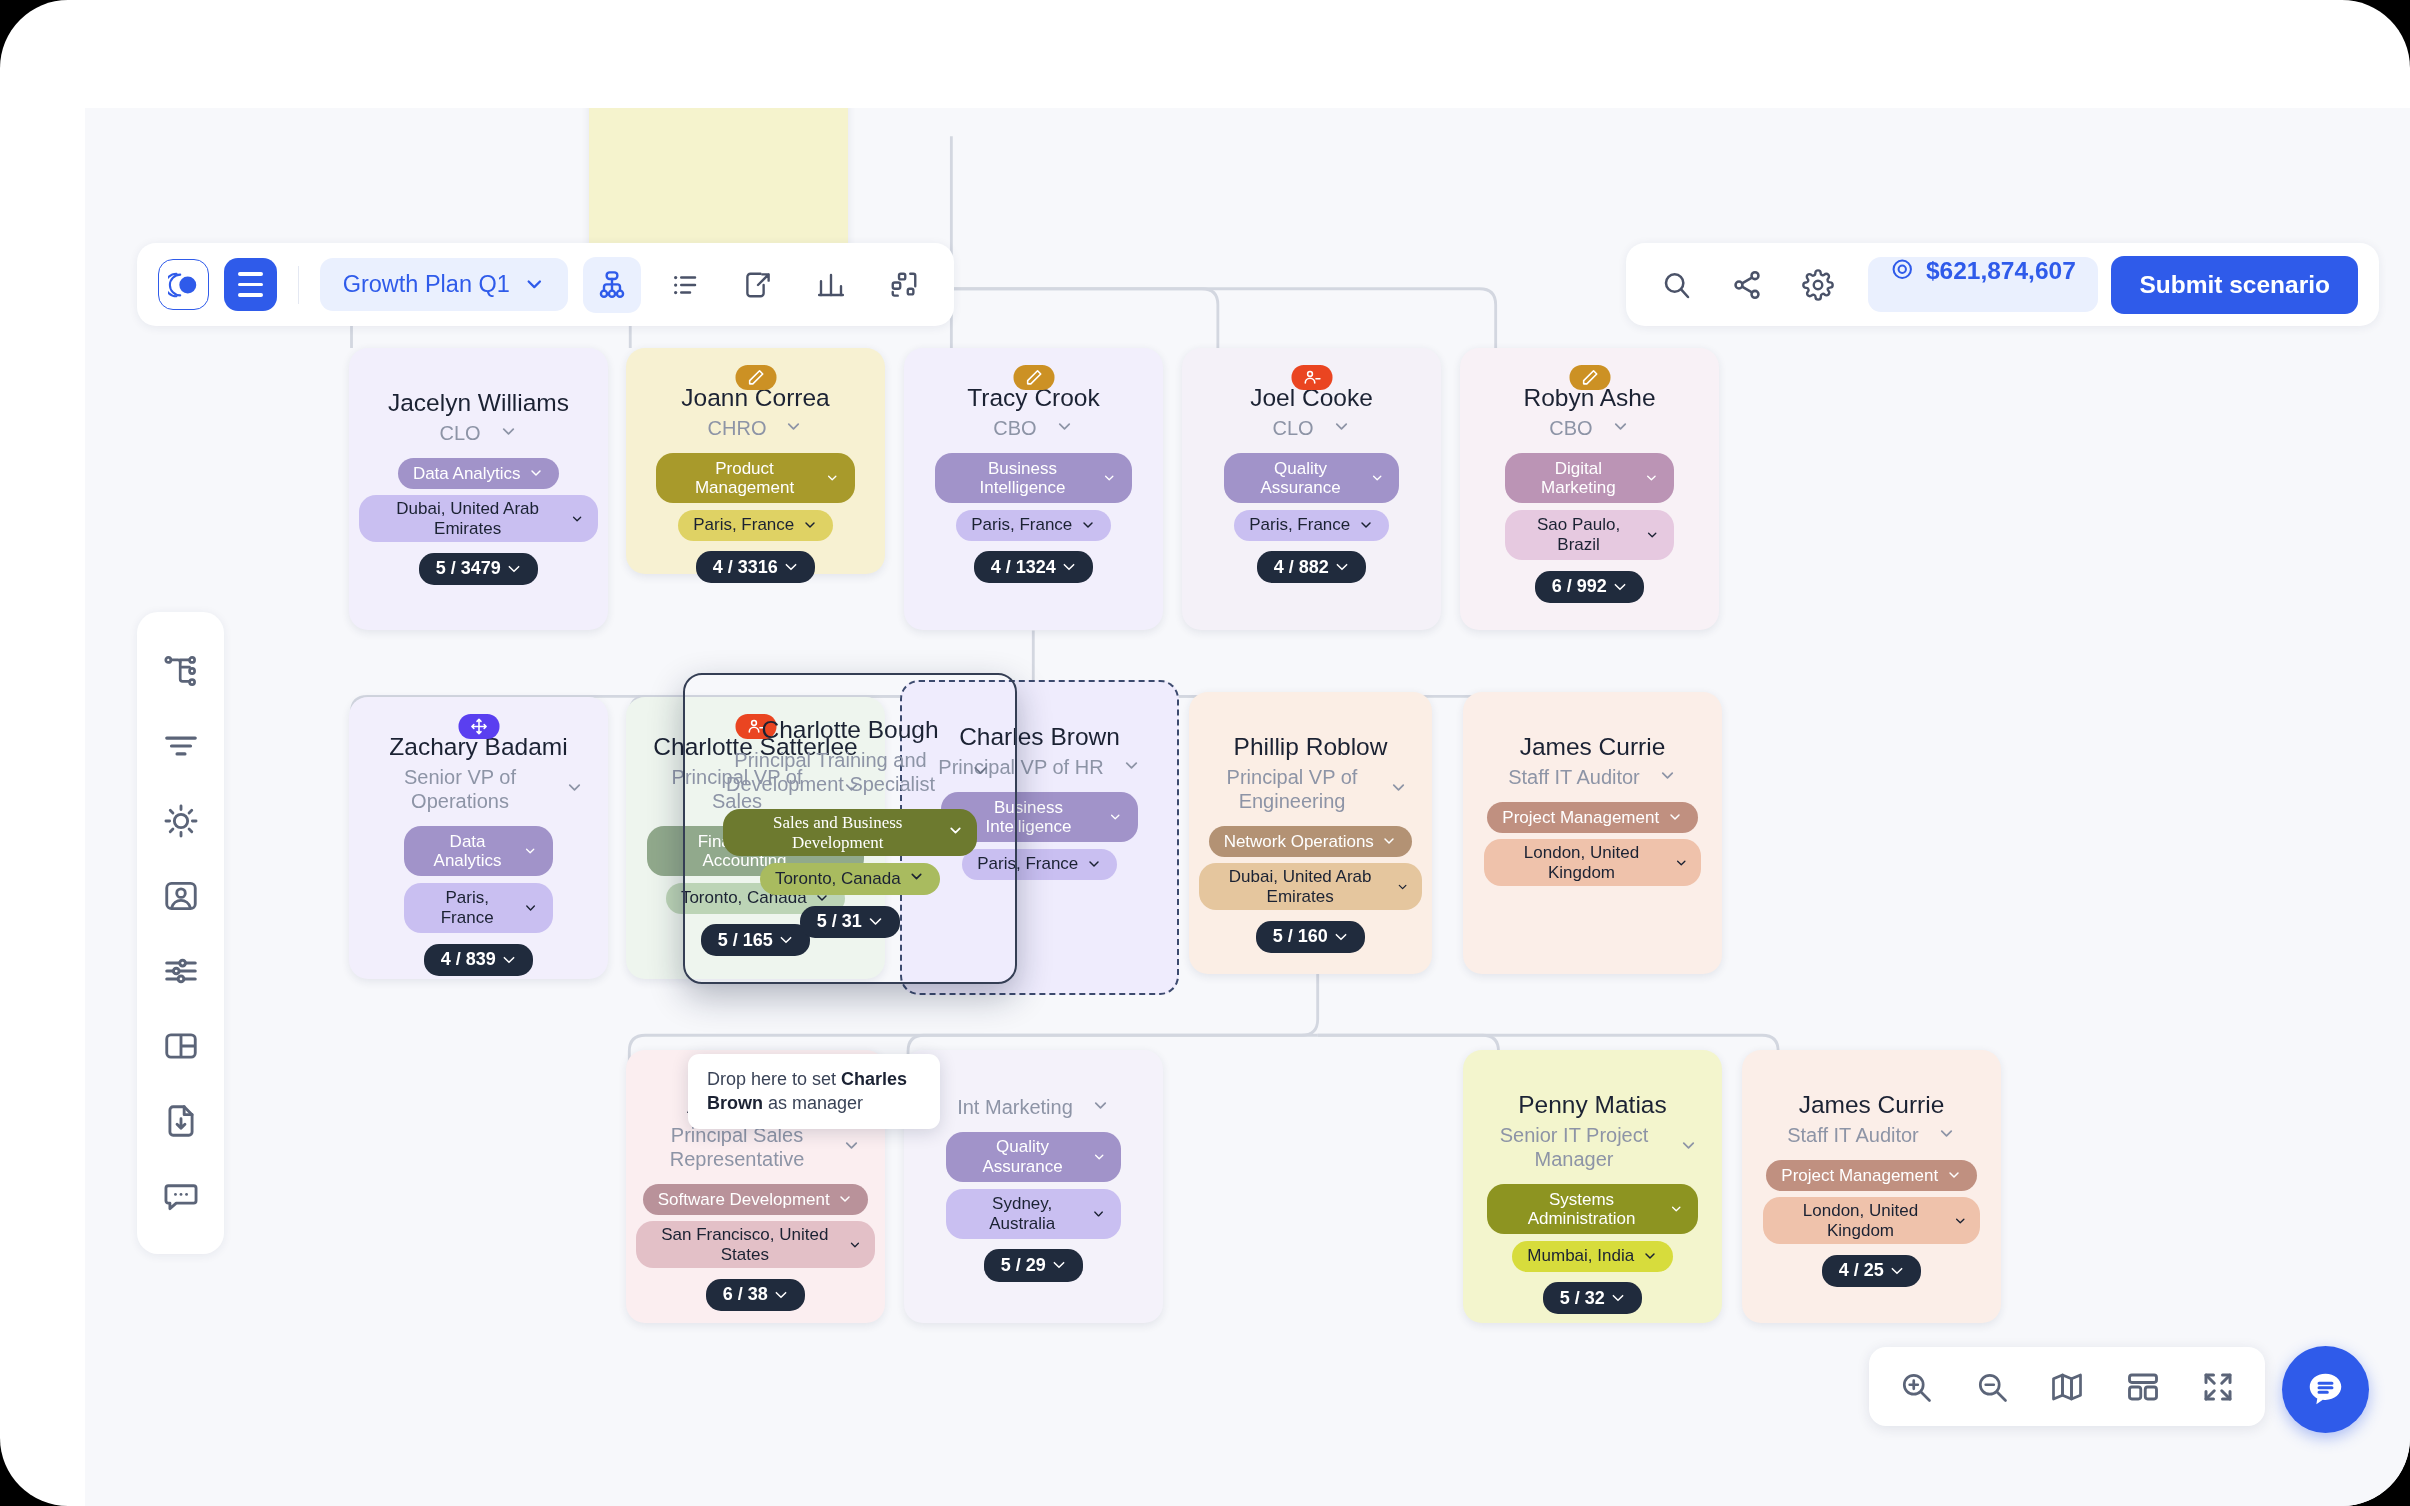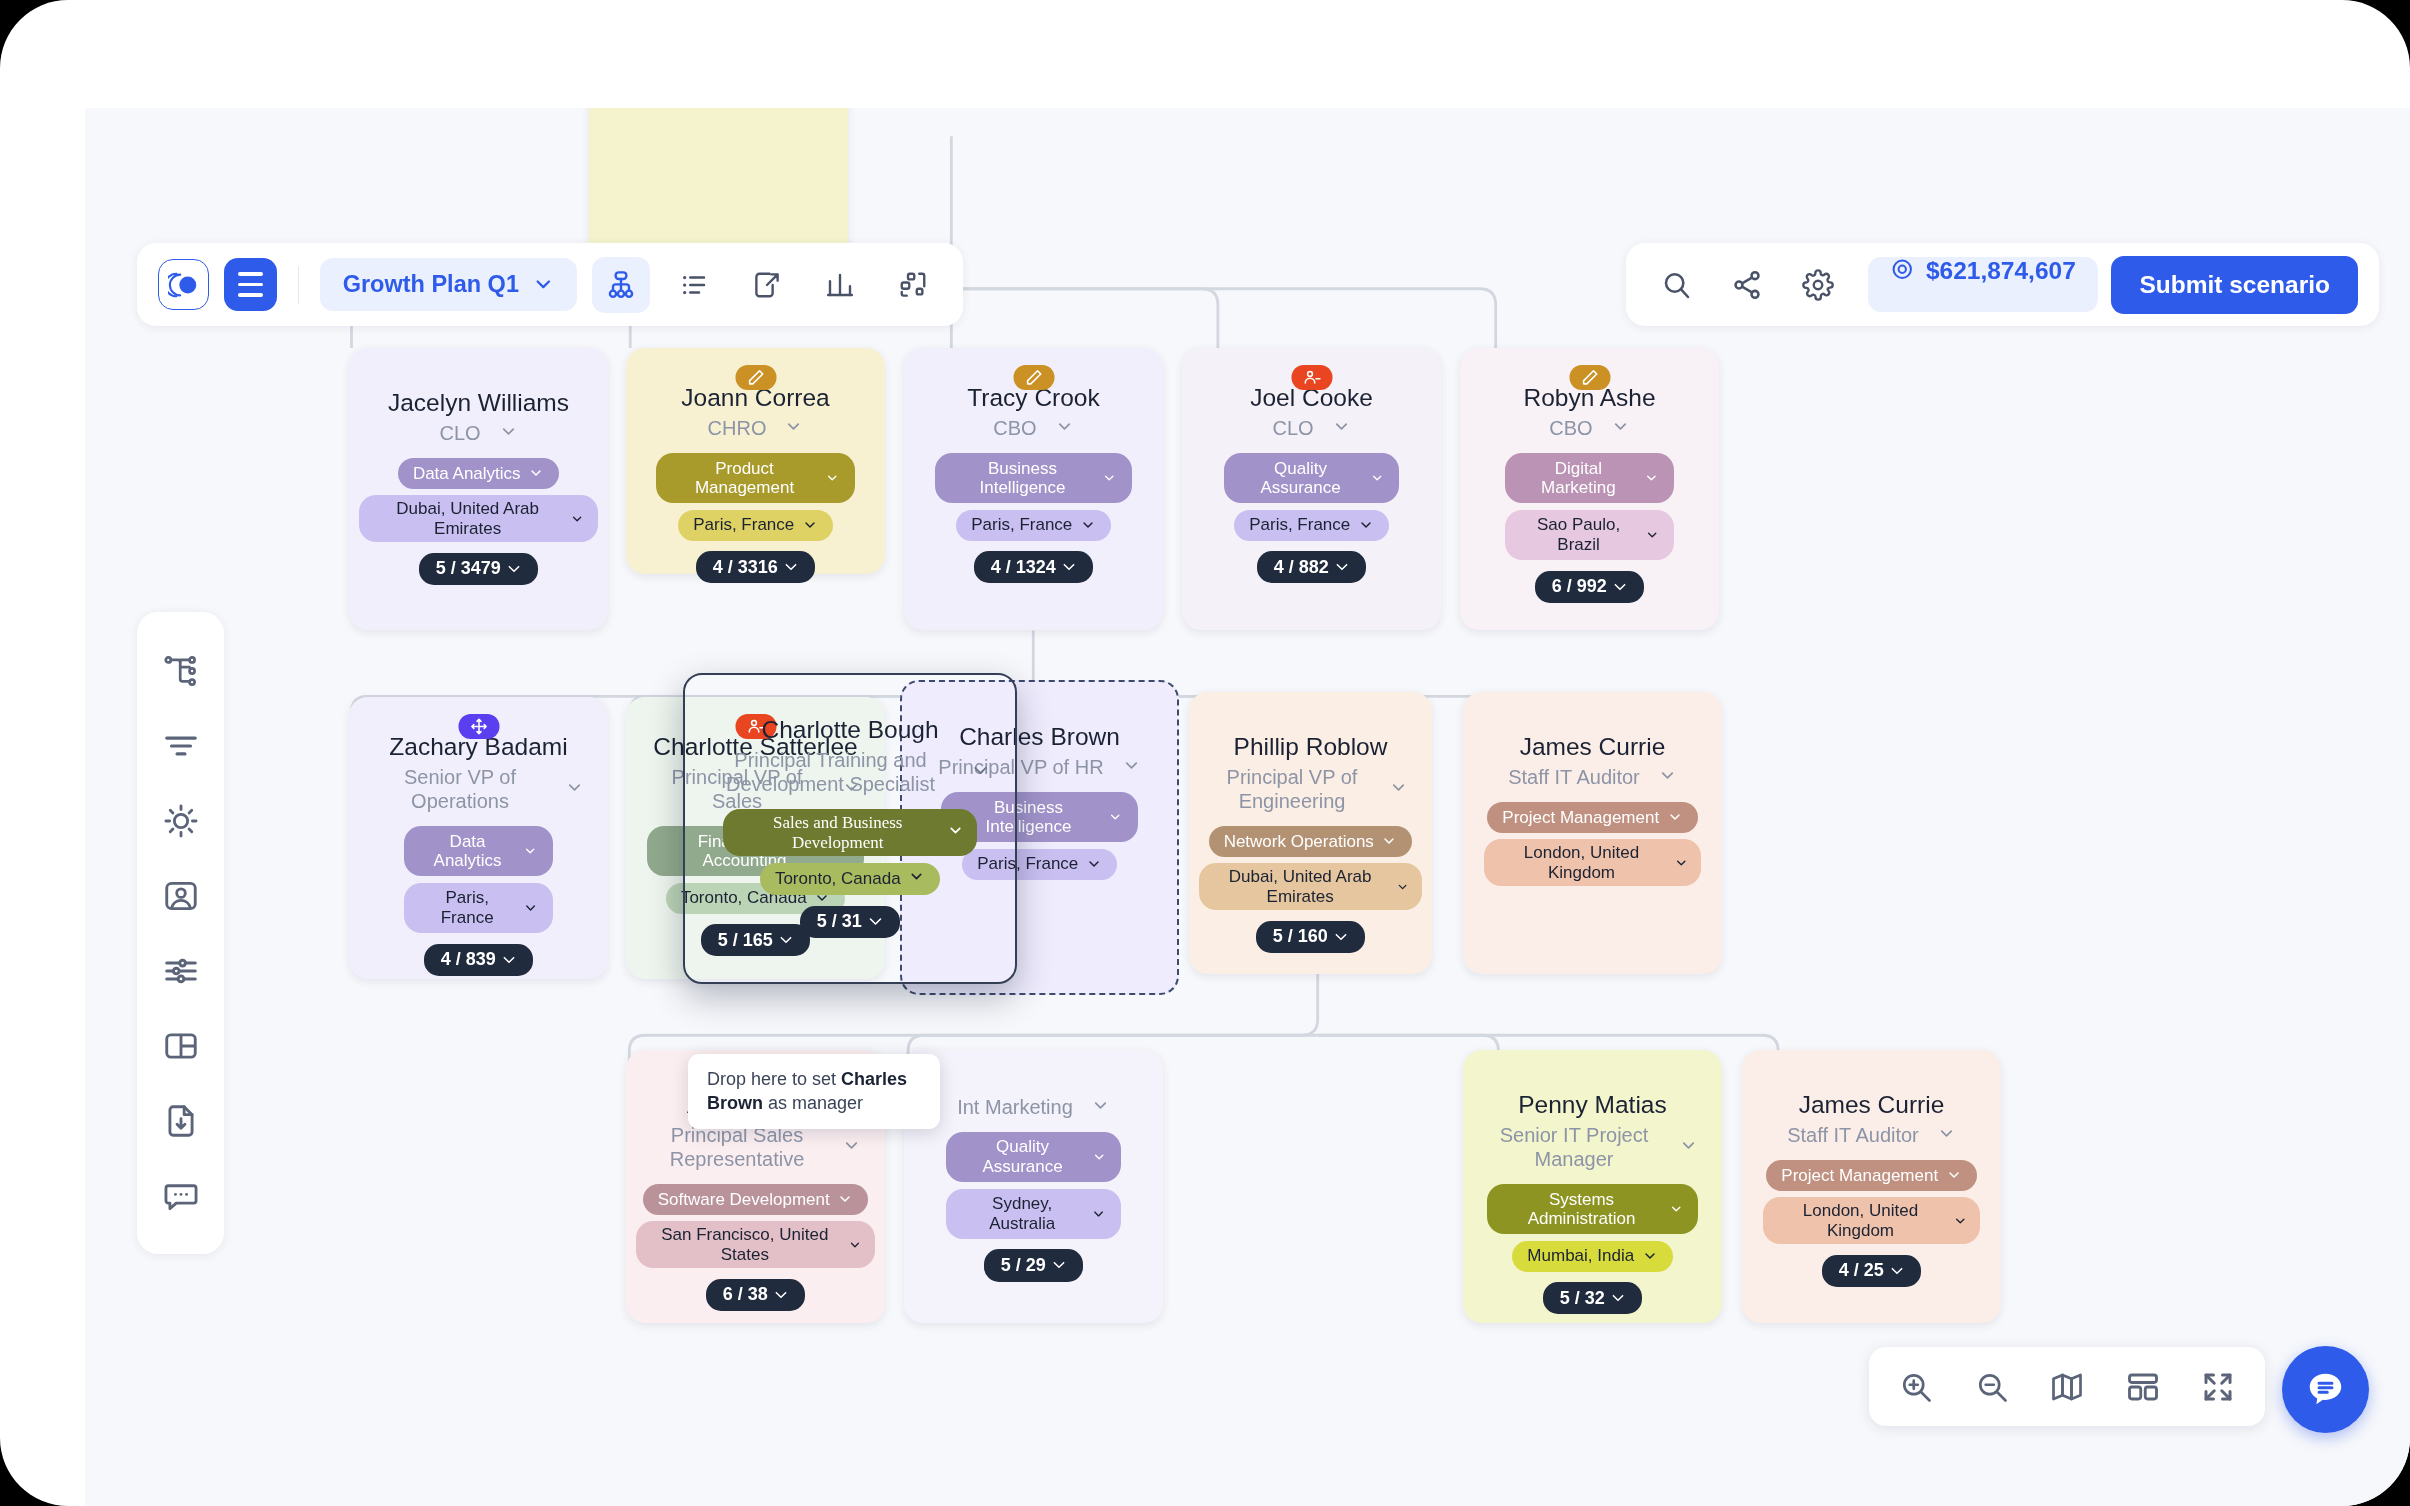--- a/index.html
+++ b/index.html
@@ -55,21 +55,21 @@
   }
   .tb-burger i { display:block; width: 24.5px; height: 3.8px; background:#fff; border-radius:1.9px; }
   .tb-sep { width: 1.9px; height: 38px; background: #e4e8f2; margin: 0 5.6px; }
 
   .scenario-pill {
     height: 53px;
     background: #eaf0fe;
     border-radius: 13px;
     display: flex; align-items: center; gap: 13px;
     padding: 0 22.6px;
-    color: #2f5bea; font-size: 23.5px; font-weight: 700;
+    color: #2f5bea; font-size: 23.5px; font-weight: 400;
     cursor: pointer;
   }
   .tb-btn {
     width: 58px; height: 56px;
     border-radius: 13px;
     display:flex;align-items:center;justify-content:center;
     cursor:pointer;
   }
   .tb-btn.active { background:#eaf0fe; }
   .tb-btn.active svg { stroke:#2f5bea; }

